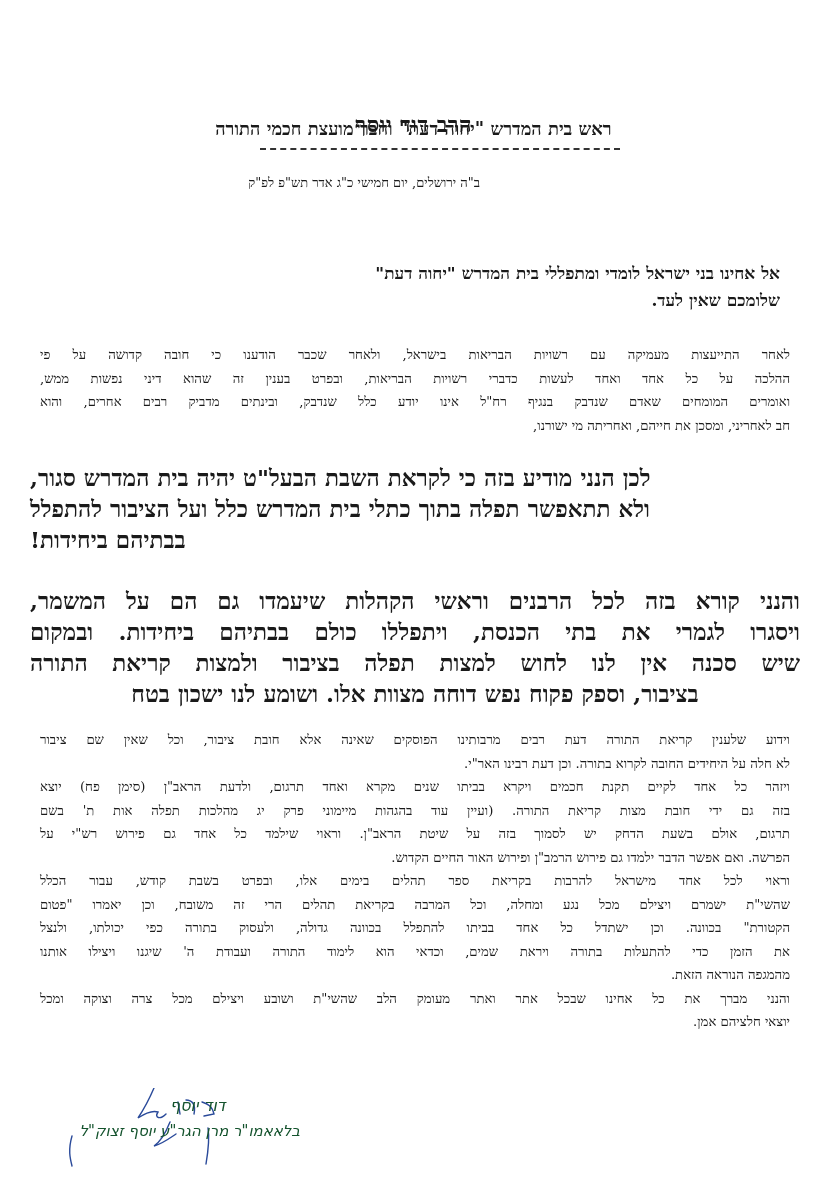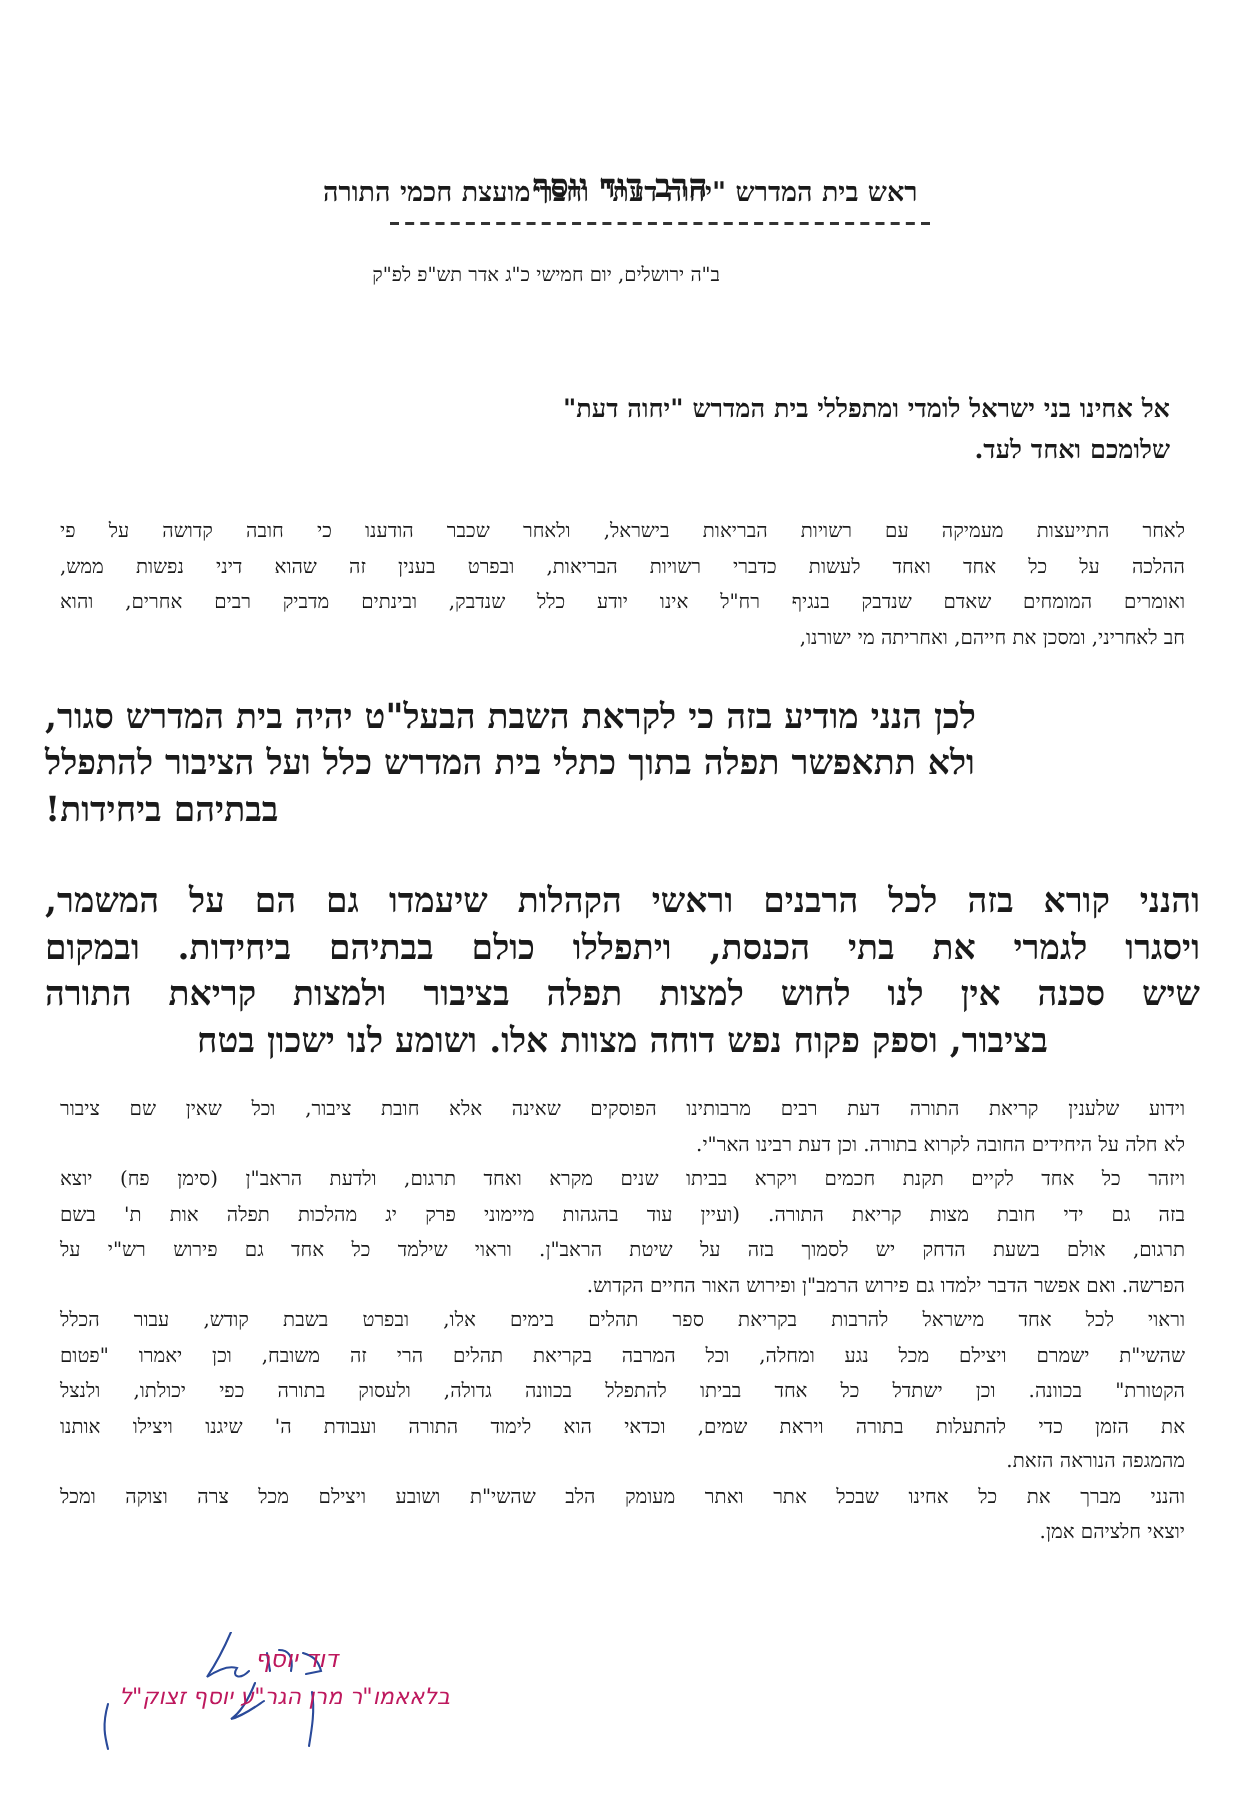--- a/index.html
+++ b/index.html
@@ -25,35 +25,35 @@
 
   .bold1 { top: 462px; left: 30px; width: 770px; font-size: 23px; line-height: 31px; font-weight: bold; text-align: left; }
   .bold2 { top: 585px; left: 30px; width: 770px; font-size: 23px; line-height: 31px; font-weight: bold; text-align: justify; text-align-last: center; }
 
   .para2 { top: 728px; }
   .line { display: block; }
   .just { text-align: justify; text-align-last: justify; }
 
   .sig { left: 20px; top: 1088px; width: 280px; height: 80px; }
   .sig svg { width: 100%; height: 100%; }
-  .sig-text { position: absolute; direction: rtl; color: #be185d; font-family: "DejaVu Sans", sans-serif; font-style: italic; }
+  .sig-text { position: absolute; direction: rtl; color: #14532d; font-family: "DejaVu Sans", sans-serif; font-style: italic; }
 </style>
 </head>
 <body>
 
 <div class="page">
 
   <div class="abs center title">הרב דוד יוסף</div>
   <div class="abs center subtitle">ראש בית המדרש "יחוה דעת" וחבר מועצת חכמי התורה</div>
   <div class="abs divider"></div>
   <div class="abs dateline">ב"ה ירושלים, יום חמישי כ"ג אדר תש"פ לפ"ק</div>
 
   <div class="abs address">
     <div>אל אחינו בני ישראל לומדי ומתפללי בית המדרש "יחוה דעת"</div>
-    <div>שלומכם ואחד לעד.</div>
+    <div>שלומכם שאין לעד.</div>
   </div>
 
   <div class="abs para para1">
     <span class="line just">לאחר התייעצות מעמיקה עם רשויות הבריאות בישראל, ולאחר שכבר הודענו כי חובה קדושה על פי</span>
     <span class="line just">ההלכה על כל אחד ואחד לעשות כדברי רשויות הבריאות, ובפרט בענין זה שהוא דיני נפשות ממש,</span>
     <span class="line just">ואומרים המומחים שאדם שנדבק בנגיף רח"ל אינו יודע כלל שנדבק, ובינתים מדביק רבים אחרים, והוא</span>
     <span class="line last">חב לאחריני, ומסכן את חייהם, ואחריתה מי ישורנו,</span>
   </div>
 
   <div class="abs bold1">

